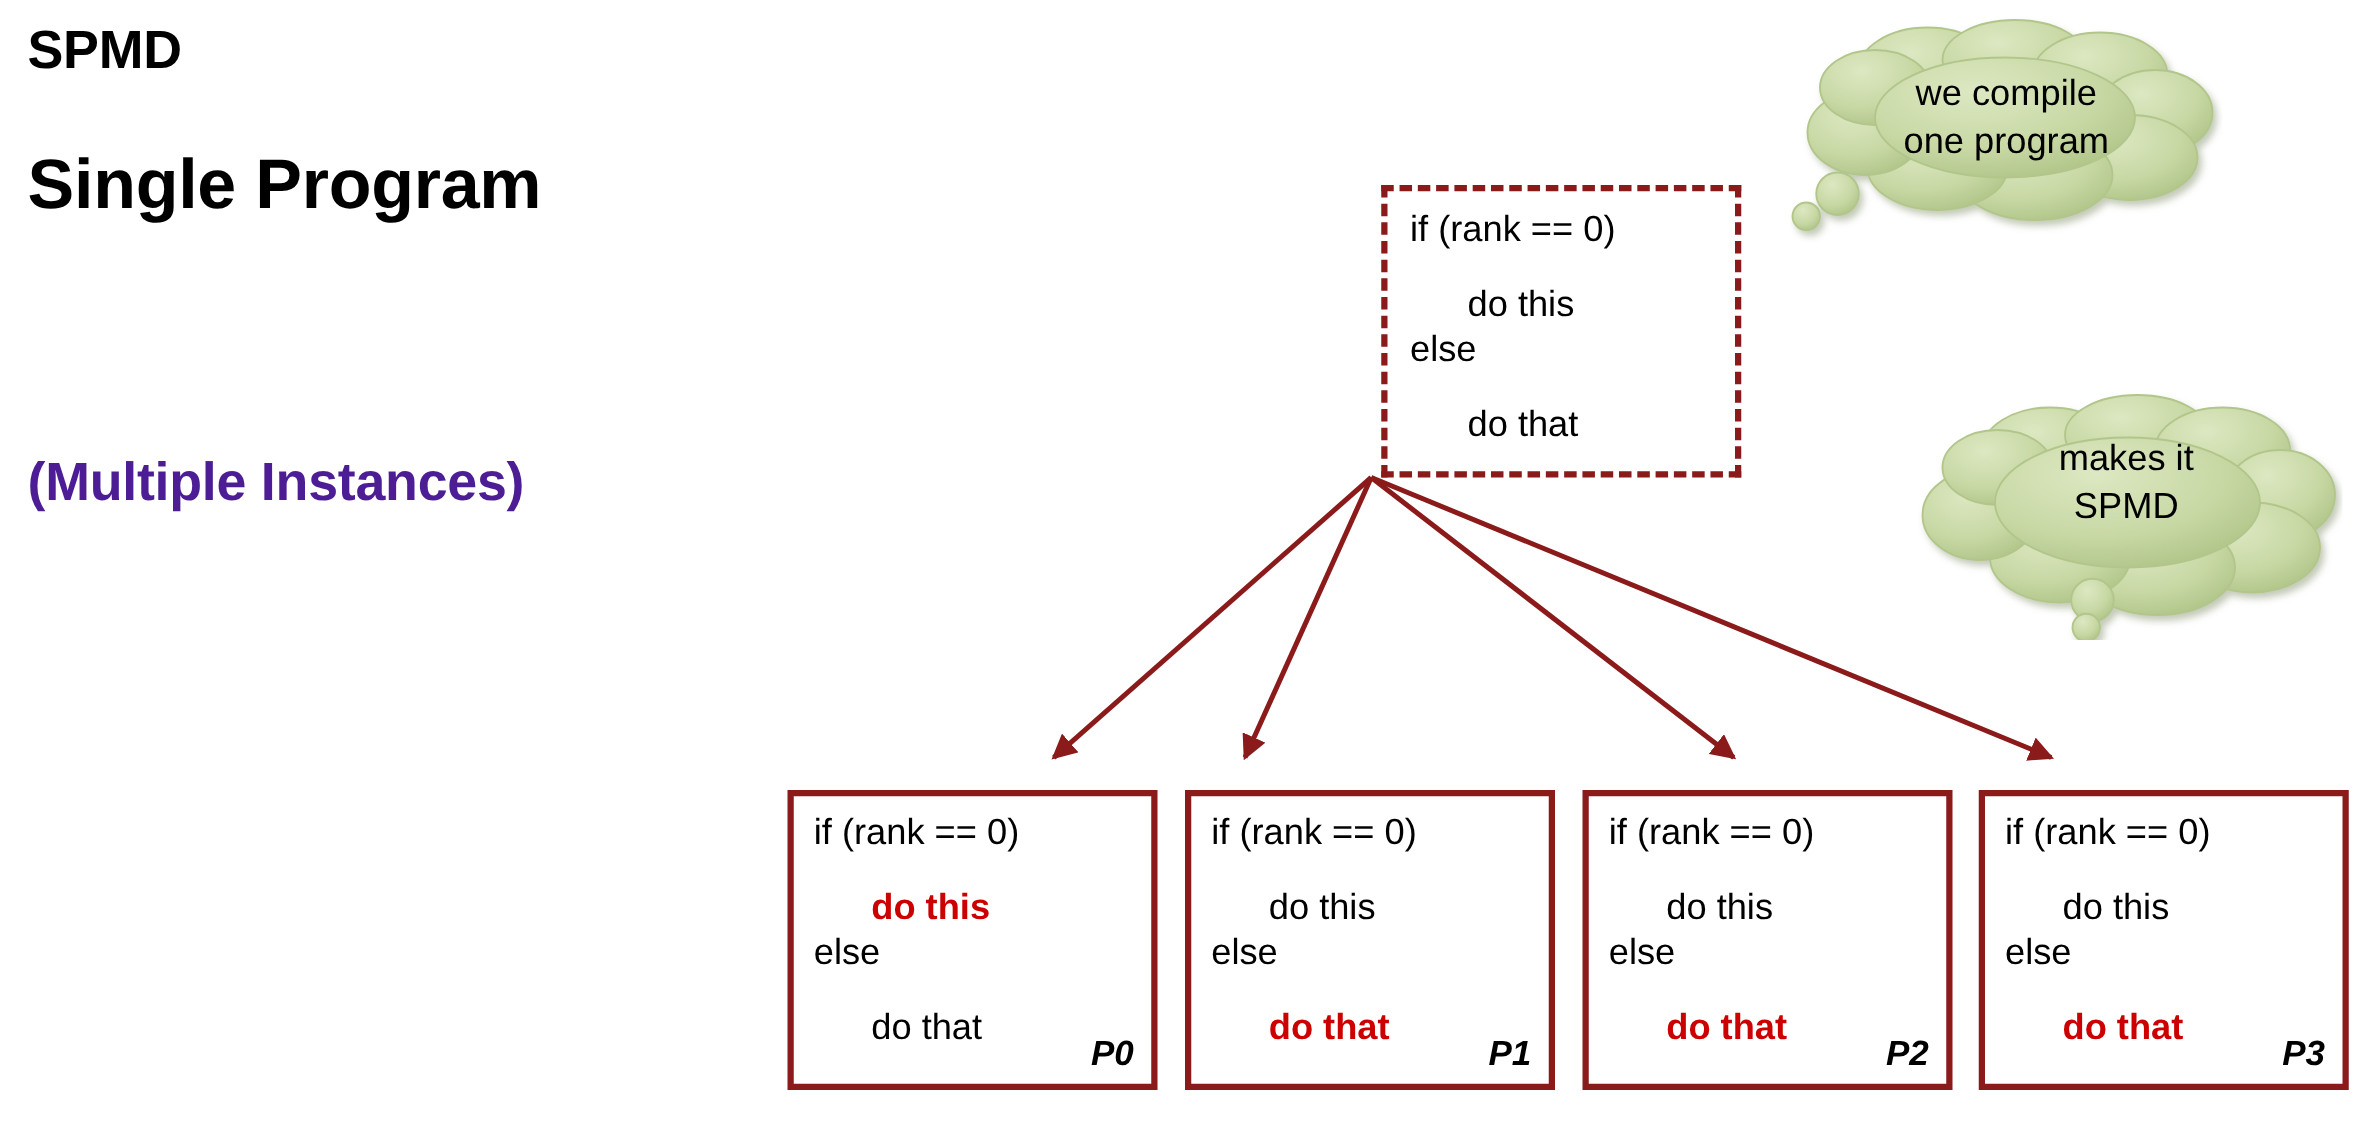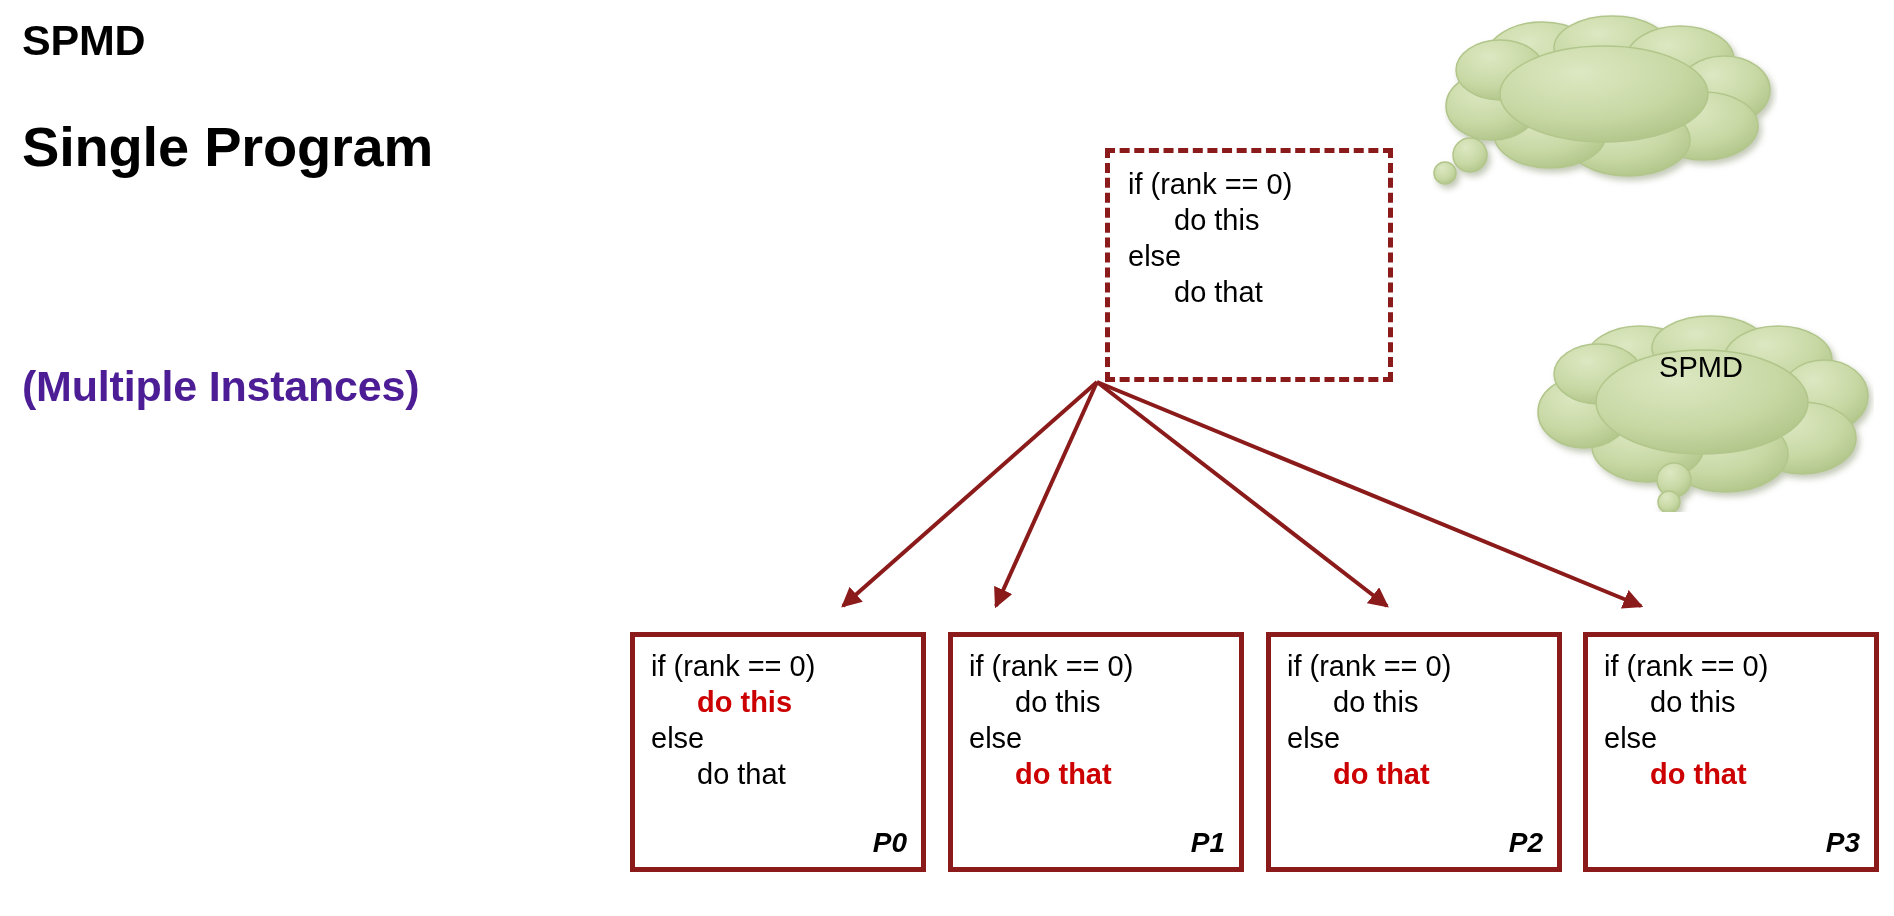--- a/index.html
+++ b/index.html
@@ -34,21 +34,21 @@
   
   .code-box {
     position: absolute;
     box-sizing: border-box;
     background: #ffffff;
     font-size: 29px;
     line-height: 1.24;
     color: #000000;
   }
   .code-line { white-space: pre; }
-  .indent { padding-left: 46px; }
+  .indent { padding-left: 46px; margin-top: 24px; }
   .hl { color: #CC0000; font-weight: bold; }
 
   
   #master-box {
     left: 1105px;
     top: 148px;
     width: 288px;
     height: 234px;
     border: 5px dashed #8B1A1A;
     padding: 14px 0 0 18px;
@@ -190,20 +190,24 @@
         <ellipse cx="272" cy="112" rx="54" ry="34"></ellipse>
         <ellipse cx="196" cy="126" rx="62" ry="36"></ellipse>
         <ellipse cx="118" cy="120" rx="56" ry="34"></ellipse>
         <ellipse cx="60" cy="92" rx="46" ry="34"></ellipse>
         <ellipse cx="68" cy="56" rx="44" ry="30"></ellipse>
         <ellipse cx="172" cy="80" rx="104" ry="48"></ellipse>
         <circle cx="38" cy="141" r="17"></circle>
         <circle cx="13" cy="159" r="11"></circle>
       </g>
     </svg>
+    <div class="cloud-text">
+      <div>we compile</div>
+      <div>one program</div>
+    </div>
   </div>
 
   <div class="cloud-wrap" id="cloud-ifelse">
     <svg width="346" height="200" viewBox="0 0 346 200" xmlns="http://www.w3.org/2000/svg">
       <defs>
         <radialGradient id="cg2" cx="38%" cy="28%" r="78%">
           <stop offset="0%" stop-color="#DCE8C2"></stop>
           <stop offset="62%" stop-color="#C8D8A4"></stop>
           <stop offset="100%" stop-color="#AFC488"></stop>
         </radialGradient>
@@ -220,17 +224,18 @@
         <ellipse cx="198" cy="142" rx="62" ry="38"></ellipse>
         <ellipse cx="120" cy="134" rx="56" ry="36"></ellipse>
         <ellipse cx="56" cy="100" rx="46" ry="36"></ellipse>
         <ellipse cx="70" cy="62" rx="44" ry="30"></ellipse>
         <ellipse cx="174" cy="90" rx="106" ry="52"></ellipse>
         <circle cx="146" cy="168" r="17"></circle>
         <circle cx="141" cy="190" r="11"></circle>
       </g>
     </svg>
     <div class="cloud-text">
+      <div>makes it</div>
       <div>SPMD</div>
     </div>
   </div>
 
 </div>
 
 </body></html>

